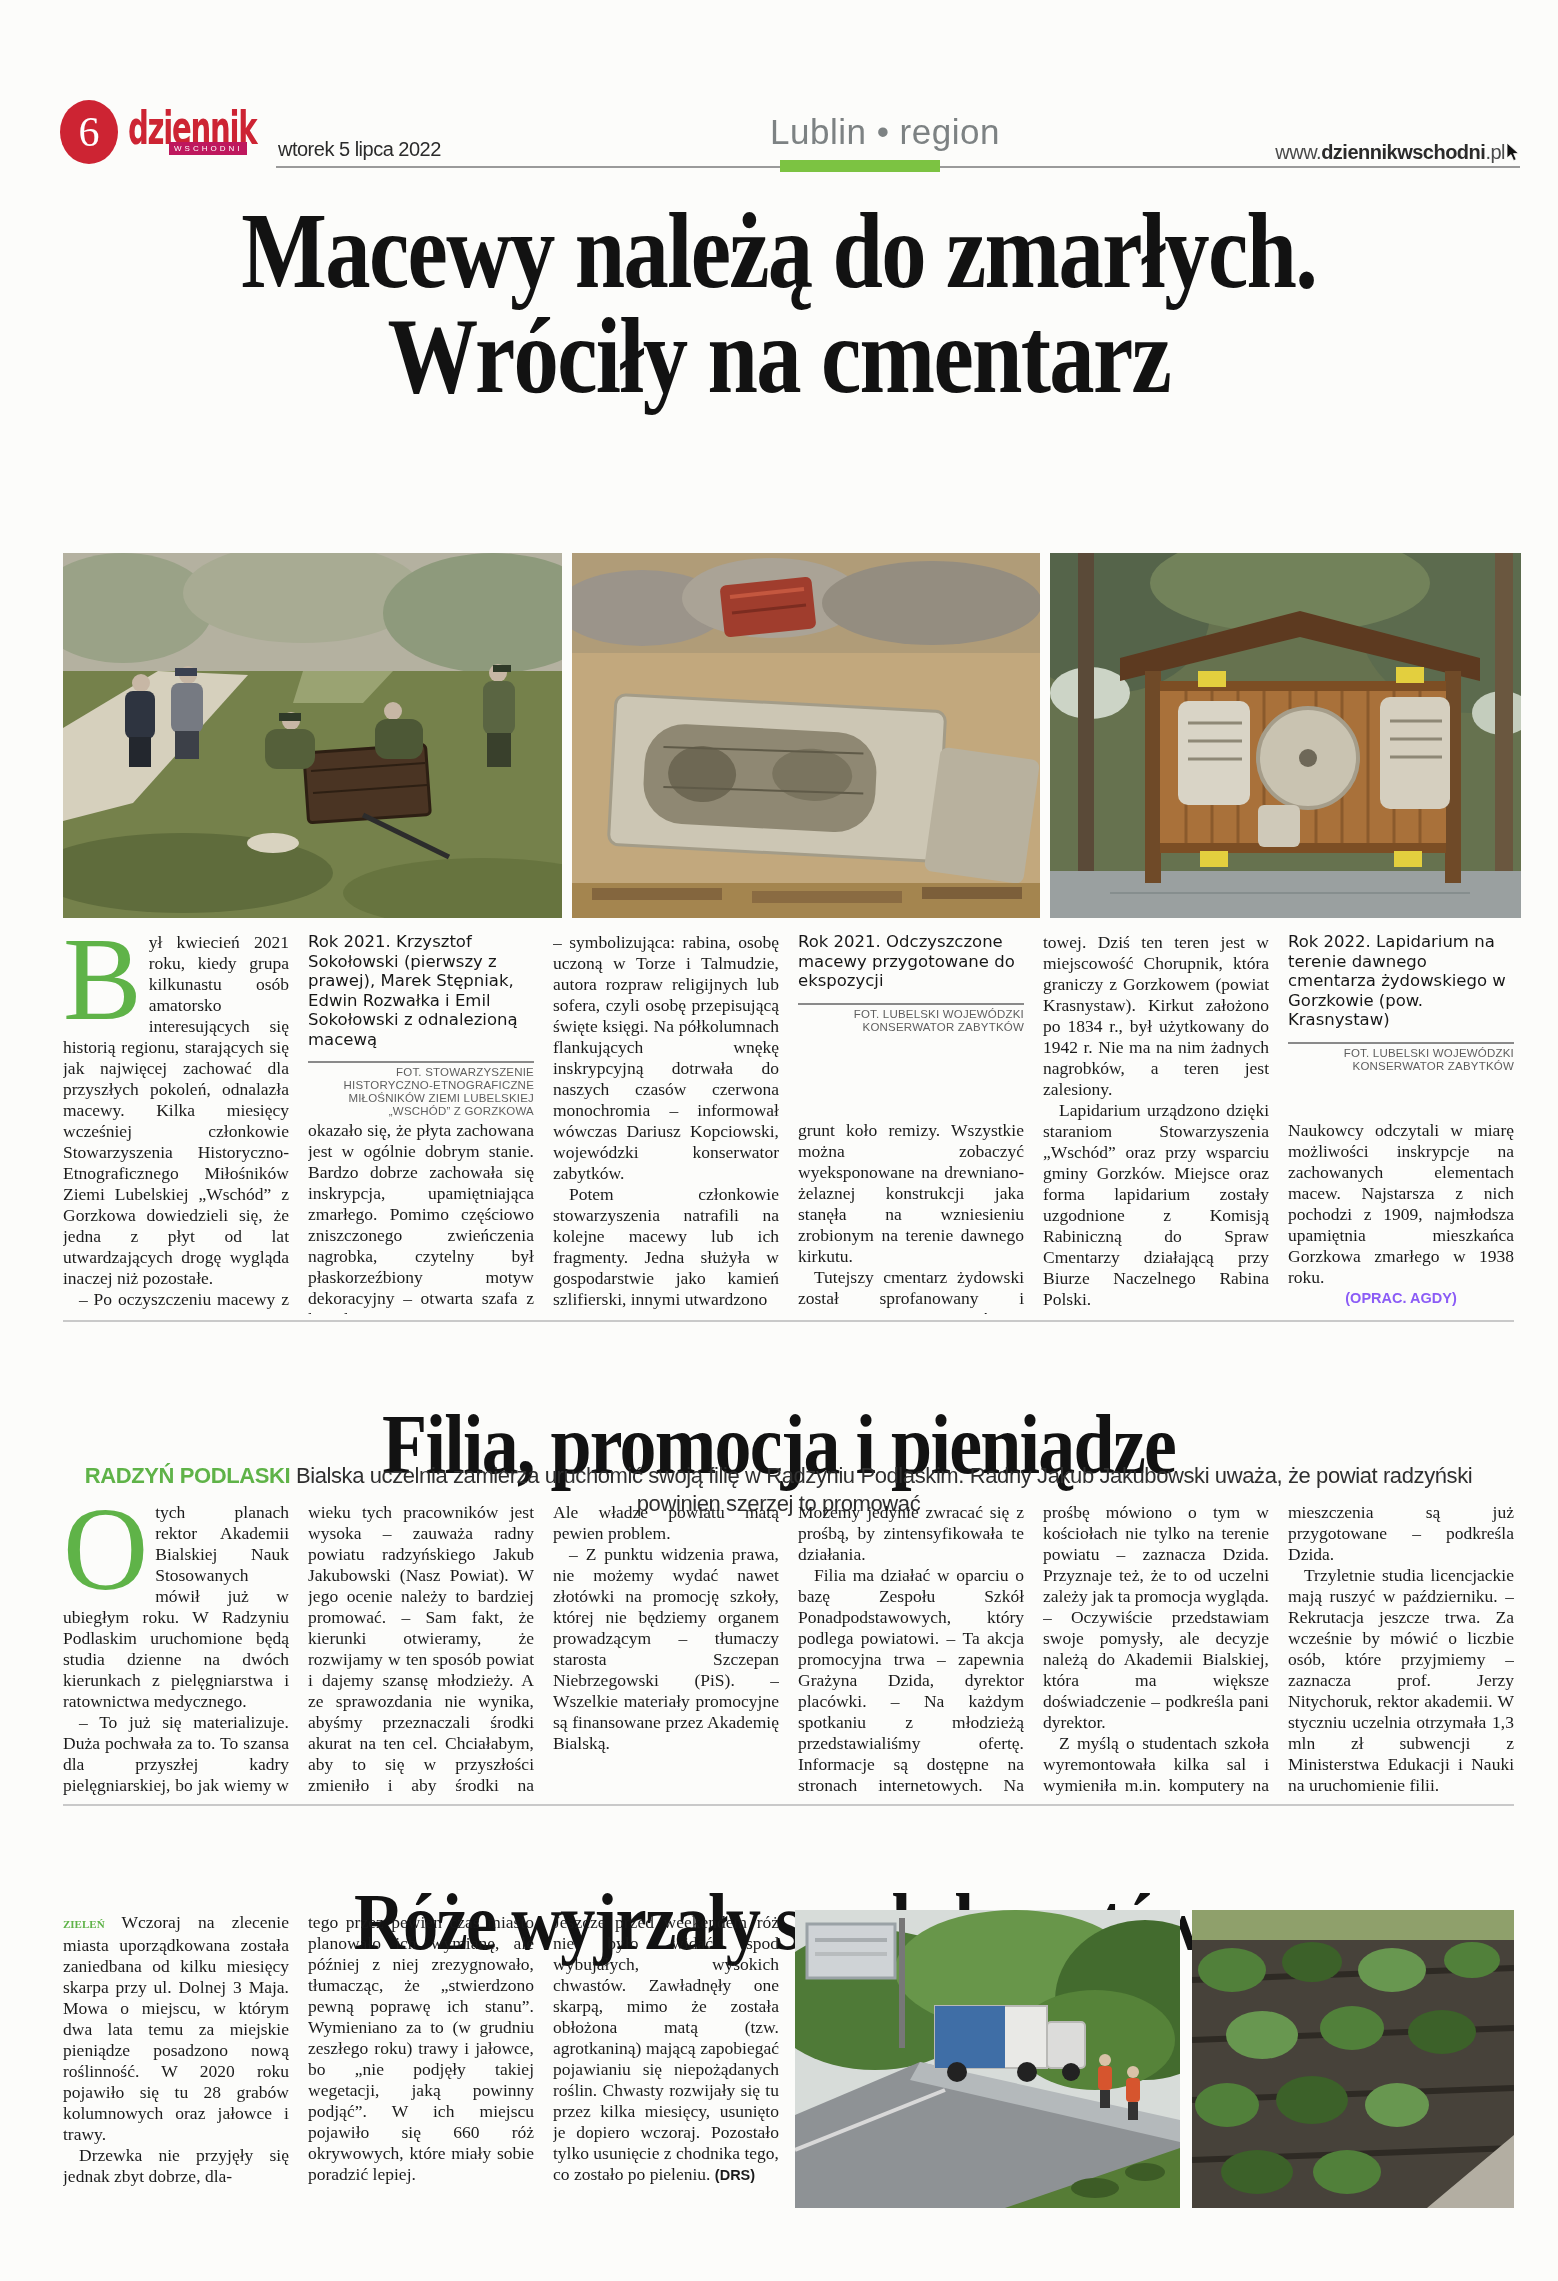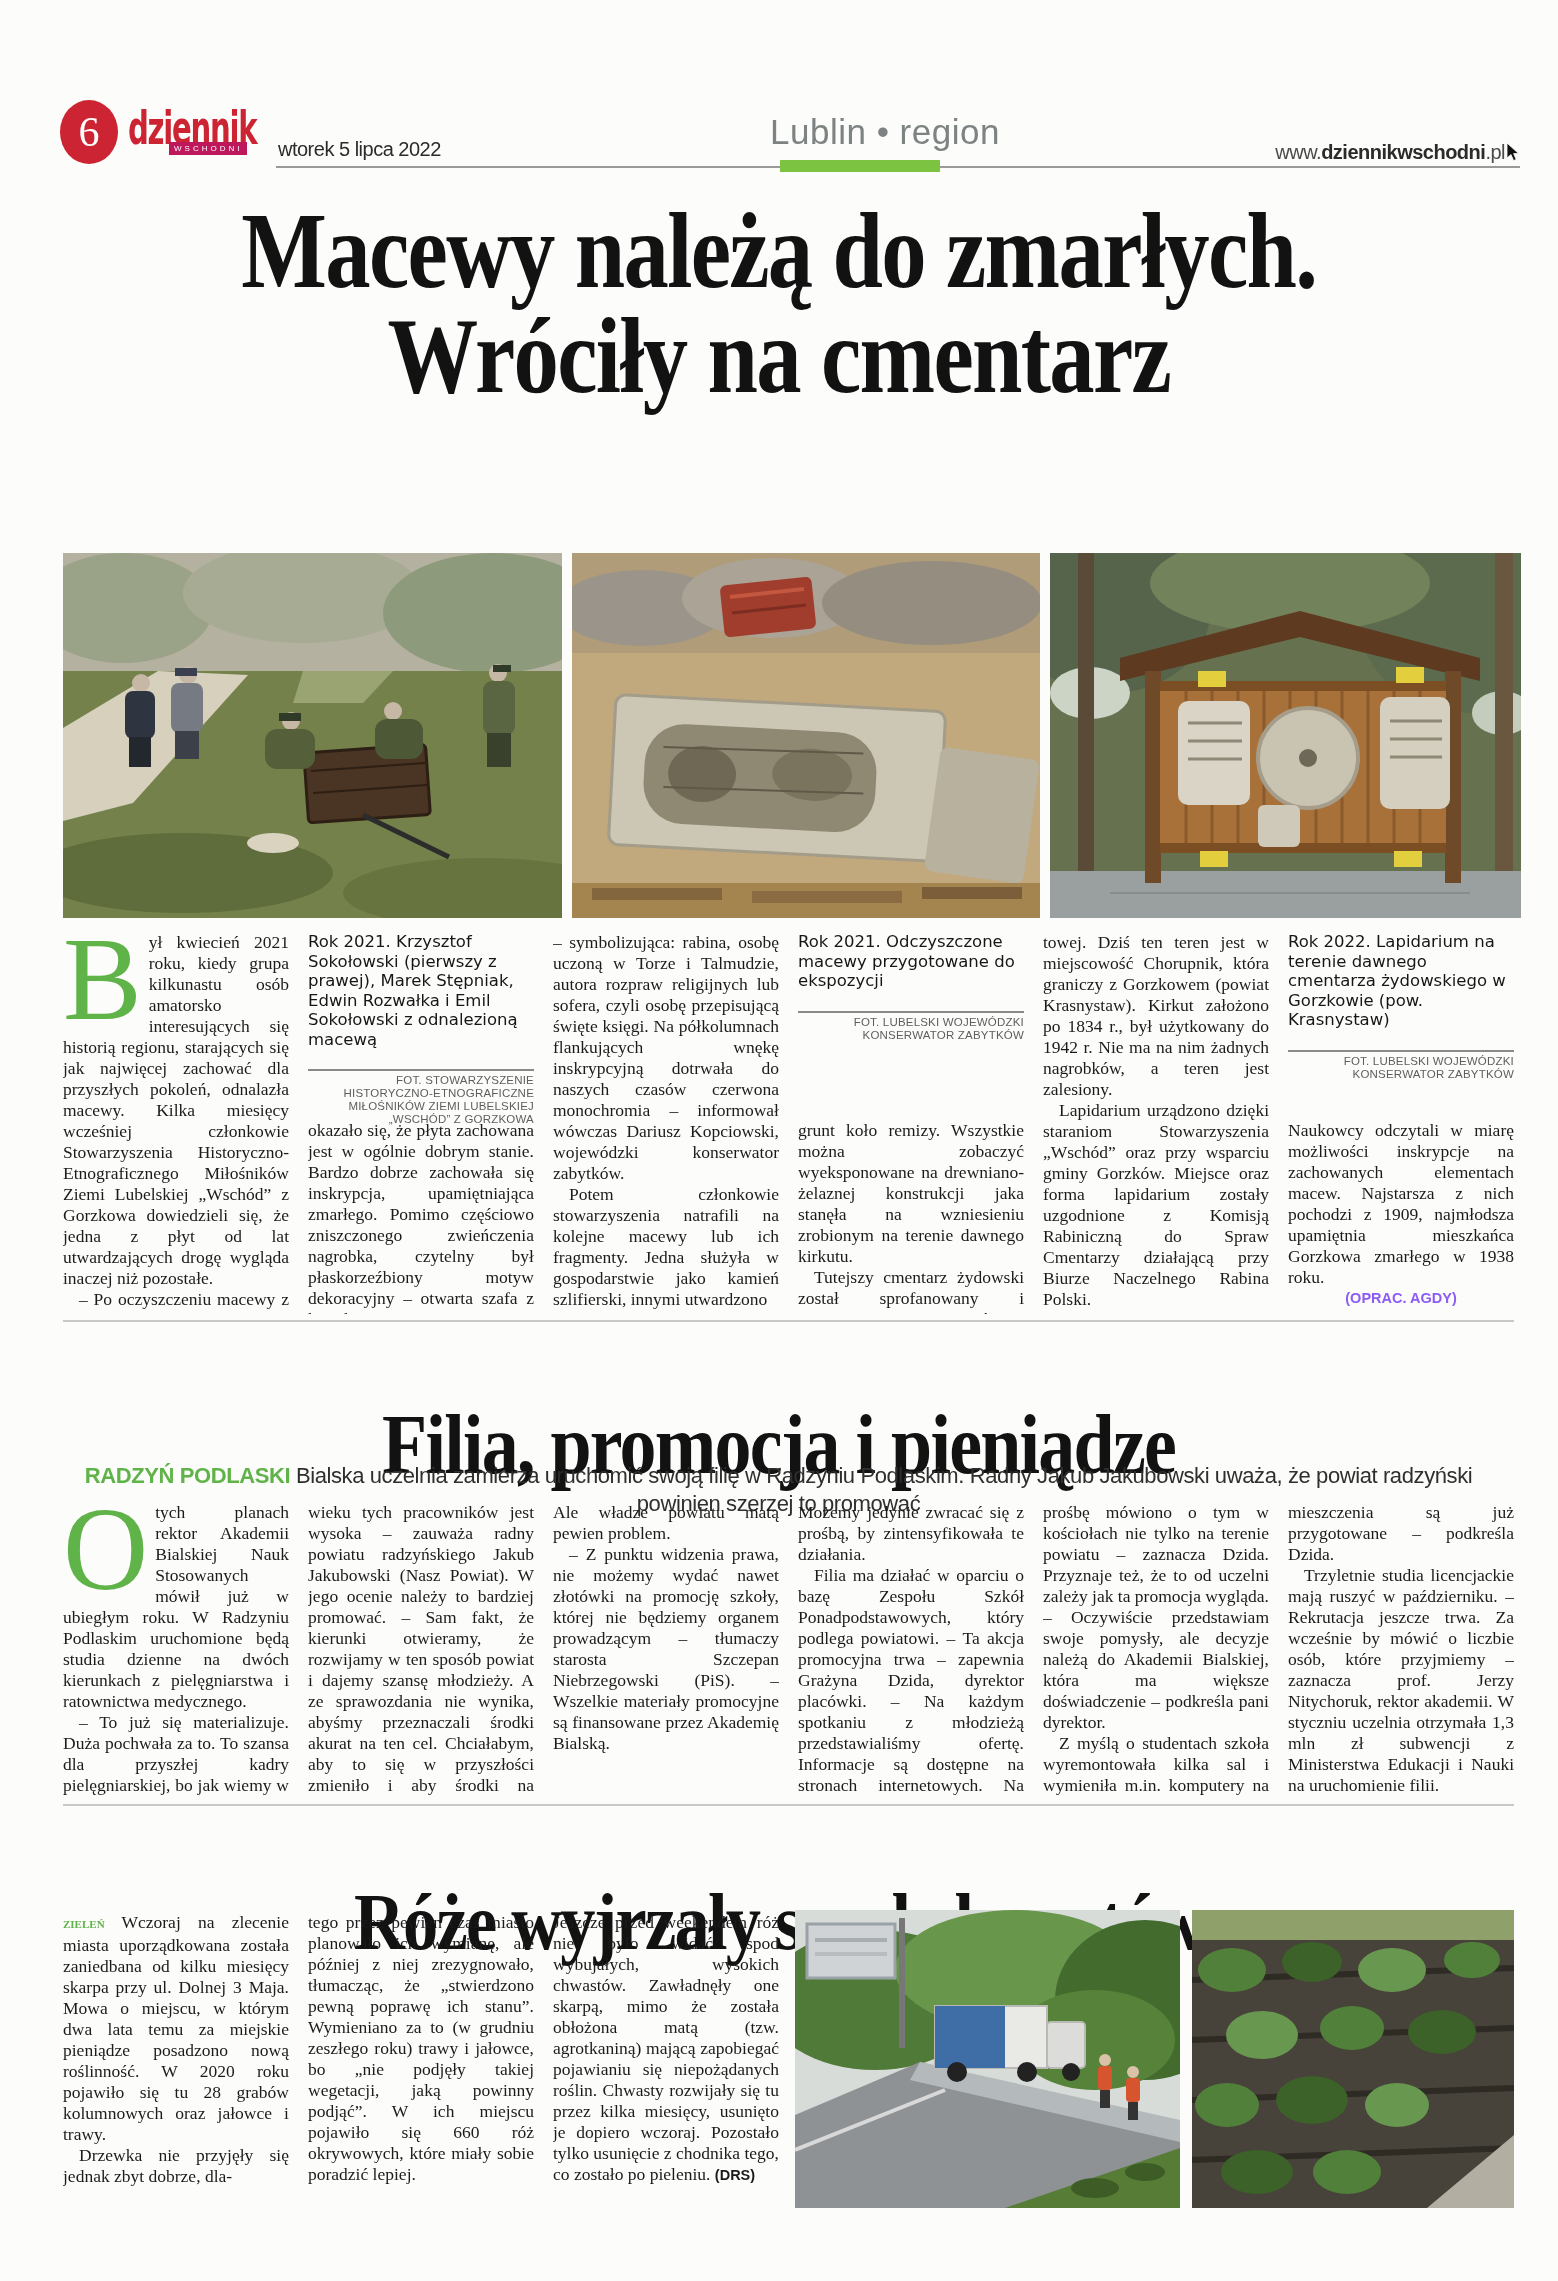--- a/index.html
+++ b/index.html
@@ -64,21 +64,21 @@
   .body-text { font-size:17.5px; line-height:21px; text-align:justify; color:#1b1b1b; }
   .body-text p { margin:0; }
   .paras p + p { text-indent:16px; }
   .indent-all p { text-indent:16px; }
   .lower { position:absolute; top:188px; left:0; right:0; }
   .dropcap { float:left; color:#5fb348; font-family:"Liberation Serif",serif;
     font-size:118px; line-height:88px; padding:4px 7px 0 0; font-weight:normal; }
   .caption { font-family:"DejaVu Sans",sans-serif; font-size:16.5px; line-height:19.5px;
     color:#161616; text-align:left; }
   .credit { font-family:"Liberation Sans",sans-serif; font-size:11.5px; line-height:13px;
-    color:#5e5e5e; text-align:right; border-top:2px solid #8a8a8a; margin-top:20px; padding-top:3px;
+    color:#5e5e5e; text-align:right; border-top:2px solid #8a8a8a; margin-top:12px; padding-top:3px;
     letter-spacing:0.2px; }
   .byline { text-align:center; font-family:"Liberation Sans",sans-serif; font-weight:bold;
     font-size:14.5px; margin-top:0; color:#8b5cf6; }
   .byline-inline { font-family:"Liberation Sans",sans-serif; font-weight:bold; font-size:14.5px; }
 </style>
 </head>
 <body>
 
 <div class="page">
 

